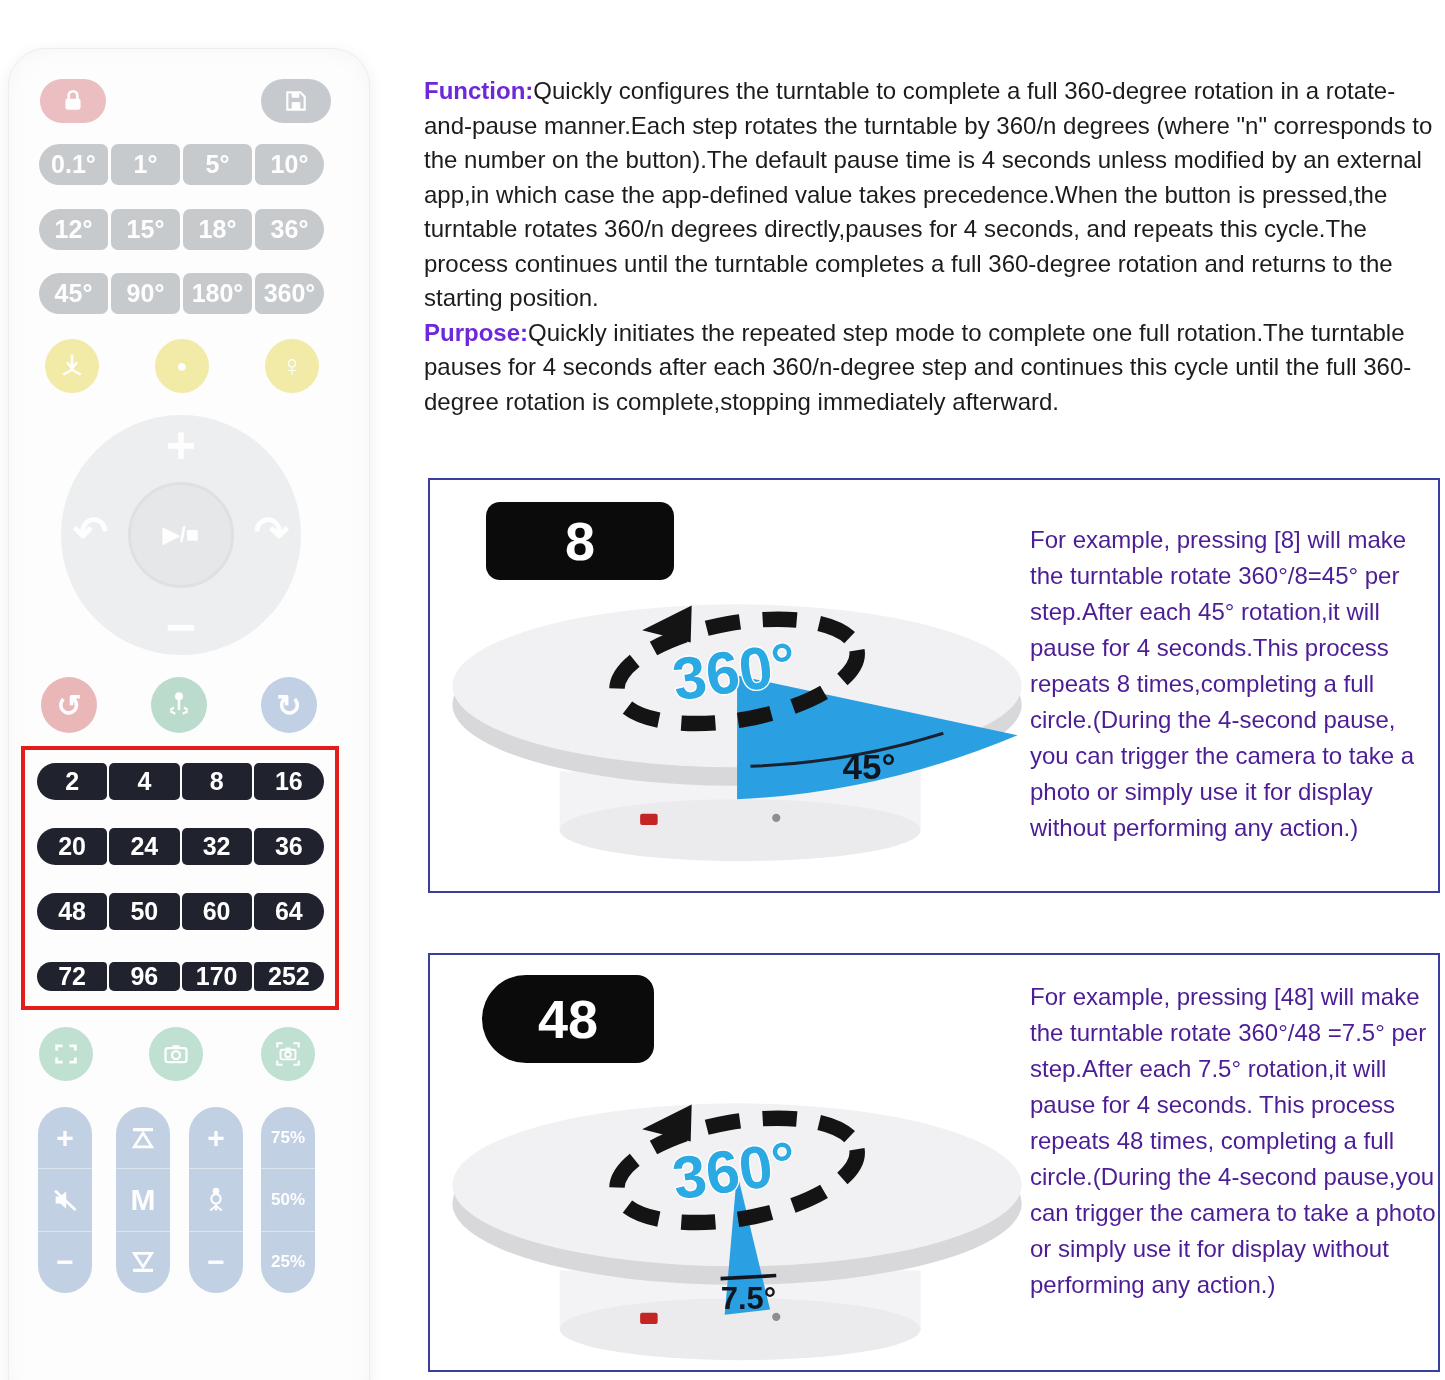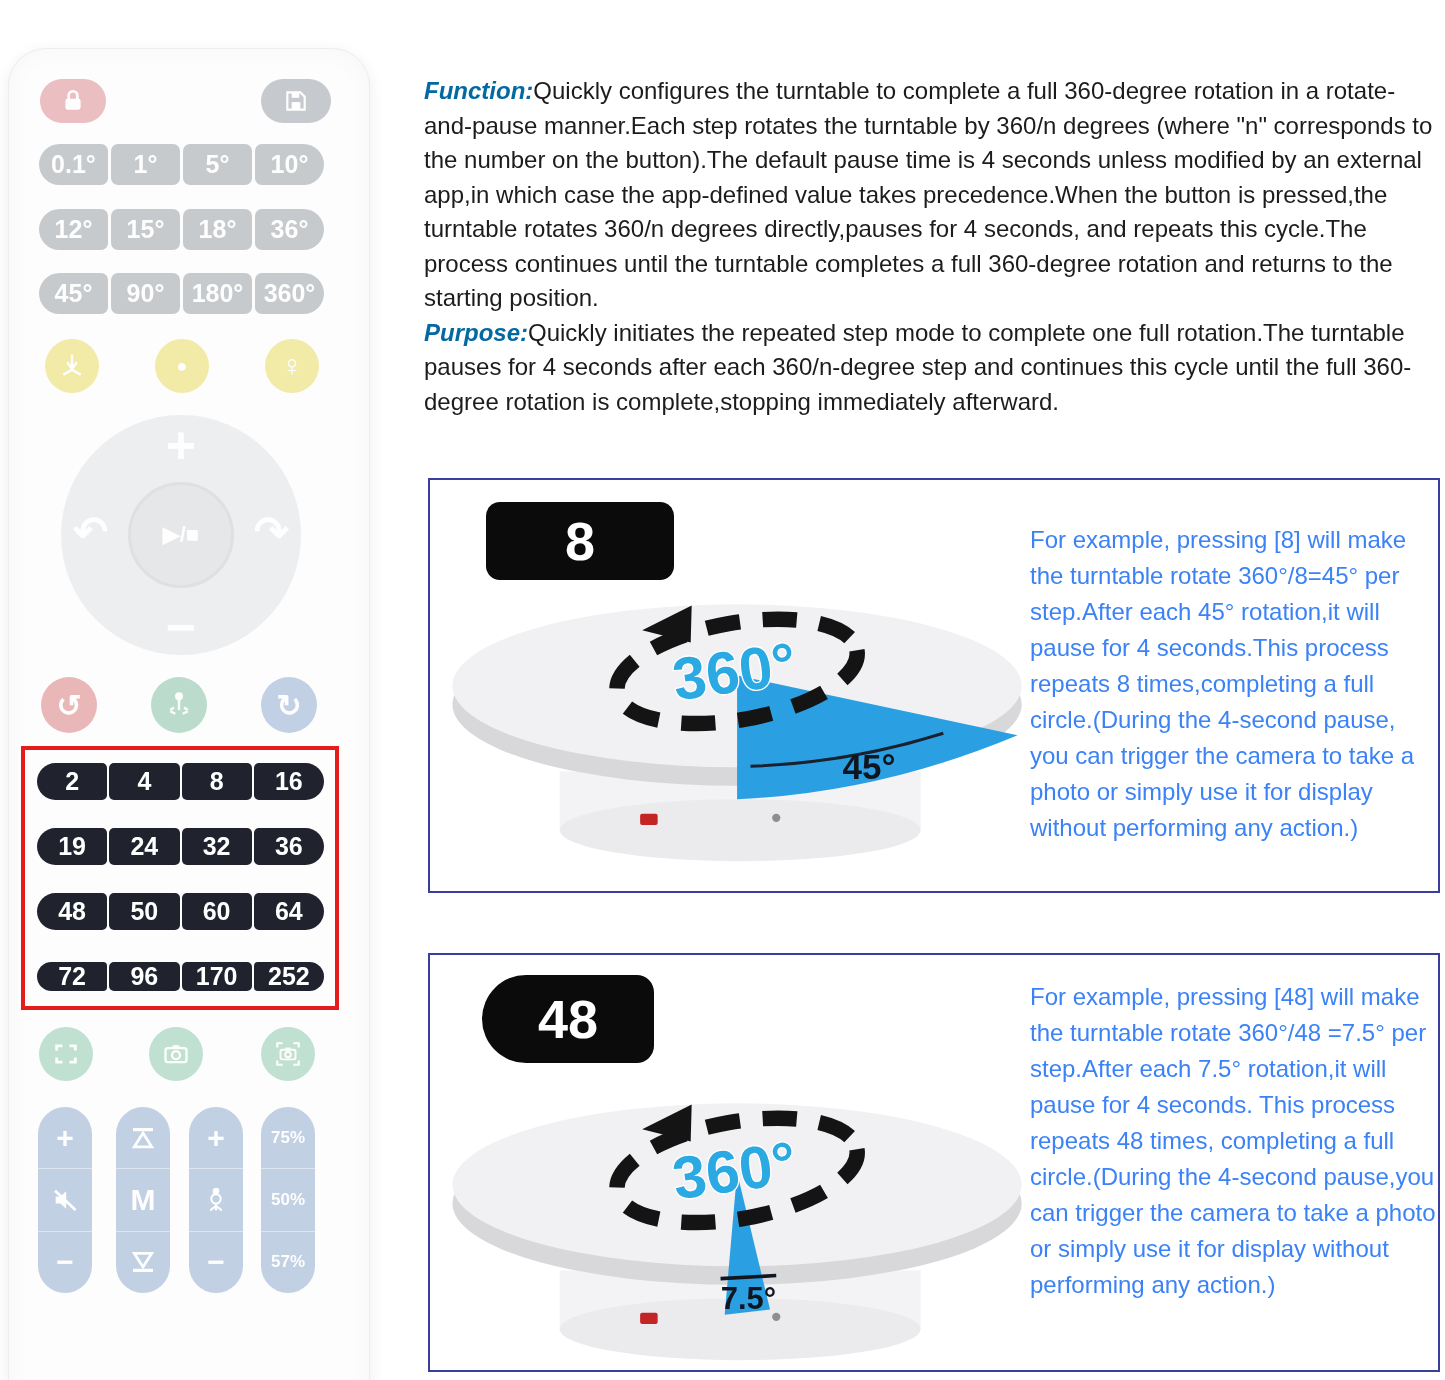--- a/index.html
+++ b/index.html
@@ -43,29 +43,29 @@
                font-size:30px;border-bottom:1px solid rgba(255,255,255,.45);}
   .vpill .cell:last-child{border-bottom:none;}
   .vpill .pct{font-size:17px;}
   .icon-svg{display:block;}
 
   
   .title{position:absolute;left:424px;top:0px;width:1020px;color:#1b4ed6;font-size:44px;font-weight:bold;
          letter-spacing:-0.5px;}
   .intro{position:absolute;left:424px;top:74px;width:1016px;color:#1c1c1c;font-size:24px;line-height:34.5px;}
   .intro p{margin:0;}
-  .intro b{font-weight:bold;color:#0369a1;font-style:italic;}
+  .intro b{font-weight:bold;color:#6d28d9;}
 
   .example-box{position:absolute;left:428px;width:1012px;border:2px solid #3a3f9f;background:#fff;}
   .box1{top:478px;height:415px;}
   .box2{top:953px;height:419px;}
   .badge{position:absolute;background:#0b0b0b;color:#fff;font-weight:bold;display:flex;align-items:center;justify-content:center;}
   .badge1{left:56px;top:22px;width:188px;height:78px;border-radius:14px;font-size:54px;}
   .badge2{left:52px;top:20px;width:172px;height:88px;border-radius:46px 18px 18px 46px;font-size:54px;}
-  .example-text{position:absolute;left:600px;width:406px;color:#3b82f6;font-size:24px;line-height:36px;}
+  .example-text{position:absolute;left:600px;width:406px;color:#4c1d95;font-size:24px;line-height:36px;}
   .box1 .example-text{top:42px;}
   .box2 .example-text{top:24px;}
   .turntable{position:absolute;left:5px;}
   .box1 .turntable{top:80px;}
   .box2 .turntable{top:104px;}
   svg text{font-family:"Liberation Sans",sans-serif;}
   .deg360{font-size:58px;font-weight:bold;fill:#2aa9e2;stroke:#ffffff;stroke-width:2.5px;paint-order:stroke;stroke-linejoin:round;}
   .anglelabel{font-size:34px;font-weight:bold;fill:#10161f;}
   .anglelabel2{font-size:30px;font-weight:bold;fill:#10161f;}
 </style>
@@ -147,21 +147,21 @@
     </div>
 
     <div class="redbox"></div>
     <div class="btn-row step-row" style="top:714px;">
       <div class="pillbtn">2</div>
       <div class="pillbtn">4</div>
       <div class="pillbtn">8</div>
       <div class="pillbtn">16</div>
     </div>
     <div class="btn-row step-row" style="top:779px;">
-      <div class="pillbtn">19</div>
+      <div class="pillbtn">20</div>
       <div class="pillbtn">24</div>
       <div class="pillbtn">32</div>
       <div class="pillbtn">36</div>
     </div>
     <div class="btn-row step-row" style="top:844px;">
       <div class="pillbtn">48</div>
       <div class="pillbtn">50</div>
       <div class="pillbtn">60</div>
       <div class="pillbtn">64</div>
     </div>
@@ -226,21 +226,21 @@
               <circle cx="12" cy="4.5" r="2" fill="#fff"></circle>
               <circle cx="12" cy="11" r="4"></circle>
               <path d="M12 15 v6 M7 21 l5 -4 5 4"></path>
             </svg>
         </div>
         <div class="cell">−</div>
       </div>
       <div class="vpill" style="left:252px;">
         <div class="cell pct">75%</div>
         <div class="cell pct">50%</div>
-        <div class="cell pct">57%</div>
+        <div class="cell pct">25%</div>
       </div>
     </div>
   </div>
 
 
   <div class="intro">
     <p><b>Function:</b><span>Quickly configures the turntable to complete a full 360-degree rotation in a rotate-and-pause manner.Each step rotates the turntable by 360/n degrees (where "n" corresponds to the number on the button).The default pause time is 4 seconds unless modified by an external app,in which case the app-defined value takes precedence.When the button is pressed,the turntable rotates 360/n degrees directly,pauses for 4 seconds, and repeats this cycle.The process continues until the turntable completes a full 360-degree rotation and returns to the starting position.</span></p>
     <p><b>Purpose:</b><span>Quickly initiates the repeated step mode to complete one full rotation.The turntable pauses for 4 seconds after each 360/n-degree step and continues this cycle until the full 360-degree rotation is complete,stopping immediately afterward.</span></p>
   </div>
 

